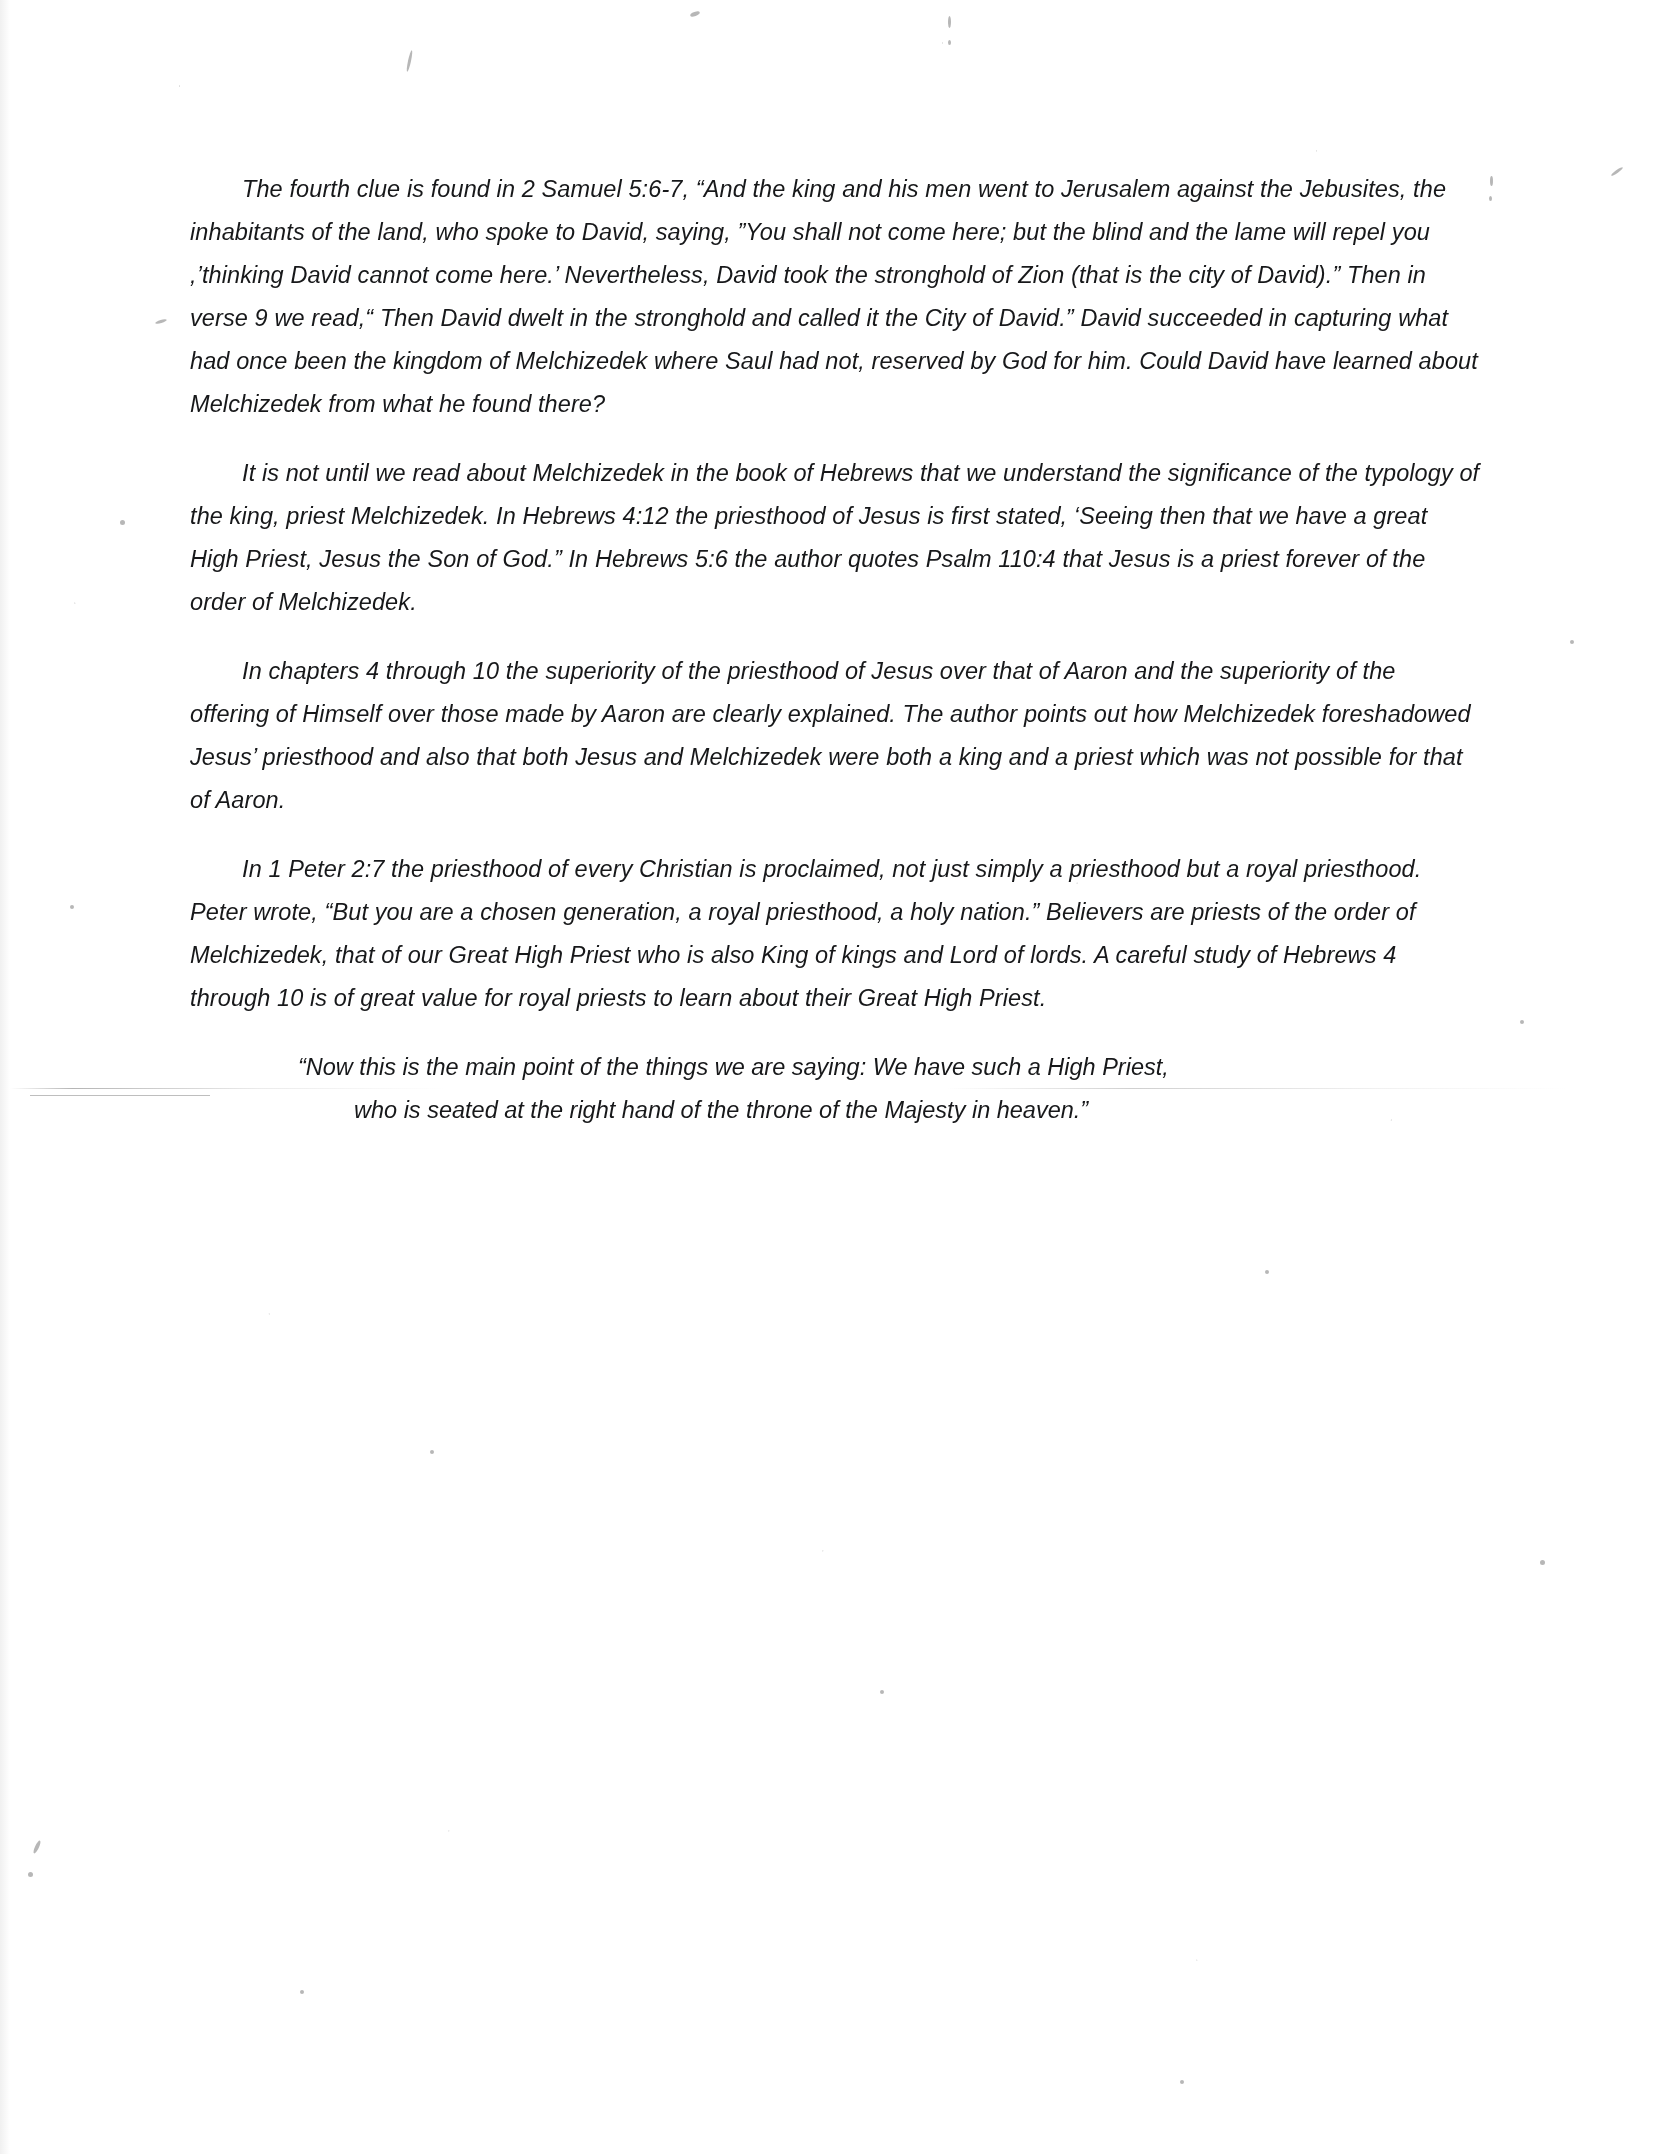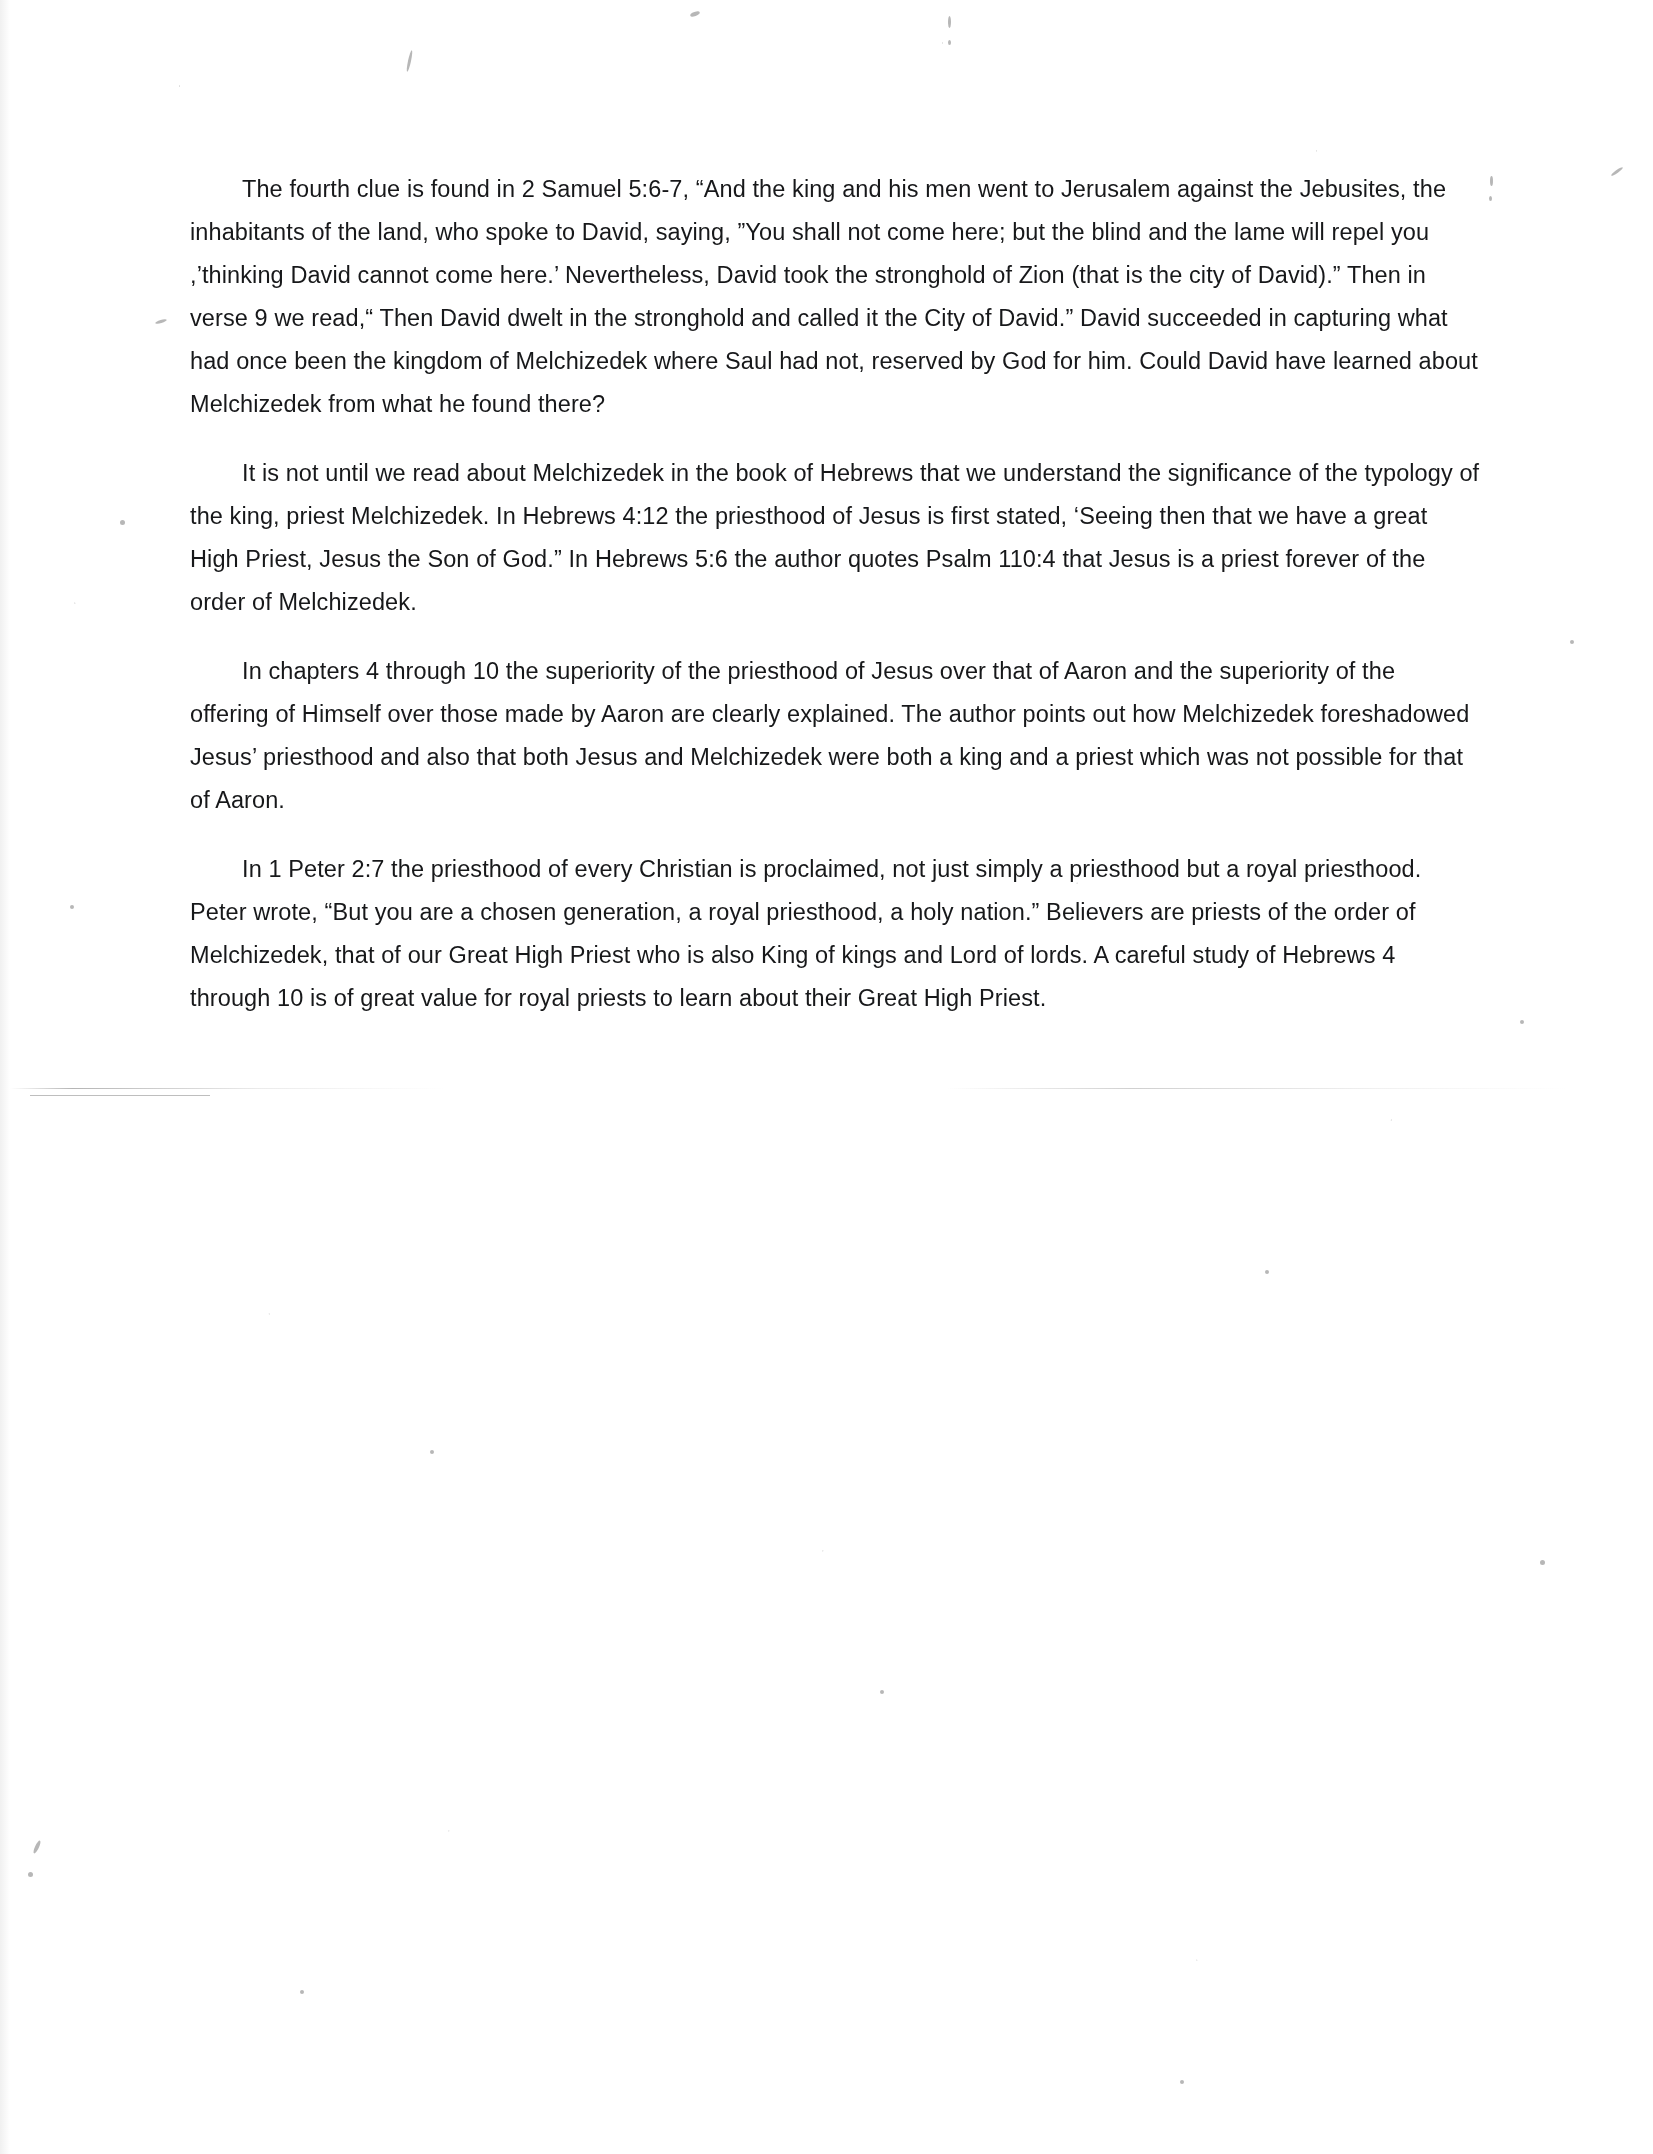--- a/index.html
+++ b/index.html
@@ -43,20 +43,21 @@
     border-radius: 50%;
     opacity: 0.5;
     pointer-events: none;
   }
 
   .page {
     position: absolute;
     left: 0; top: 0;
     width: 1496px;
     height: 2154px;
+    font-style: italic;
   }
 
   .text-col {
     position: absolute;
     left: 190px;
     top: 168px;
     width: 1290px;
   }
 
   p.para {
@@ -125,20 +126,24 @@
 
   <div class="edge-shadow"></div>
 
   <div class="text-col">
 
     <p class="para">The fourth clue is found in 2 Samuel 5:6-7, “And the king and his men went to Jerusalem against the Jebusites, the inhabitants of the land, who spoke to David, saying, ”You shall not come here; but the blind and the lame will repel you ,’thinking David cannot come here.’  Nevertheless, David took the stronghold of Zion (that is the city of David).”  Then in verse 9 we read,“  Then David dwelt in the stronghold and called it the City of David.”  David succeeded in capturing what had once been the kingdom of Melchizedek where Saul had not, reserved by God for him.  Could David have learned about Melchizedek from what he found there?</p>
     <p class="para">It is not until we read about Melchizedek in the book of Hebrews that we understand the significance of the typology of the king, priest Melchizedek.  In Hebrews 4:12 the priesthood of Jesus is first stated, ‘Seeing then that we have a great High Priest, Jesus the Son of God.”  In Hebrews 5:6 the author quotes Psalm 110:4 that Jesus is a priest forever of the order of Melchizedek.</p>
     <p class="para">In chapters 4 through 10 the superiority of the priesthood of Jesus over that of Aaron and the superiority of the offering of Himself over those made by Aaron are clearly explained. The author points out how Melchizedek foreshadowed Jesus’ priesthood and also that both Jesus and Melchizedek were both a king and a priest which was not possible for that of Aaron.</p>
     <p class="para">In 1 Peter 2:7 the priesthood of every Christian is proclaimed, not just simply a priesthood but a royal priesthood.  Peter wrote, “But you are a chosen generation, a royal priesthood, a holy nation.” Believers are priests of the order of Melchizedek, that of our Great High Priest who is also King of kings and Lord of lords.  A careful study of Hebrews 4 through 10 is of great value for royal priests to learn about their Great High Priest.</p>
 
+    <div class="quote-block">
+      <span class="ql">“Now this is the main point of the things we are saying: We have such a High Priest,</span>
+      <span class="ql second">who is seated at the right hand of the throne of the Majesty in heaven.”</span>
+    </div>
 
   </div>
 
   <div class="streak"></div>
   <div class="streak2"></div>
 
   <div class="scan-noise"></div>
 
   <span class="speck" style="left:690px;top:12px;width:10px;height:4px;transform:rotate(-20deg);"></span>
   <span class="speck" style="left:948px;top:16px;width:3px;height:12px;"></span>

